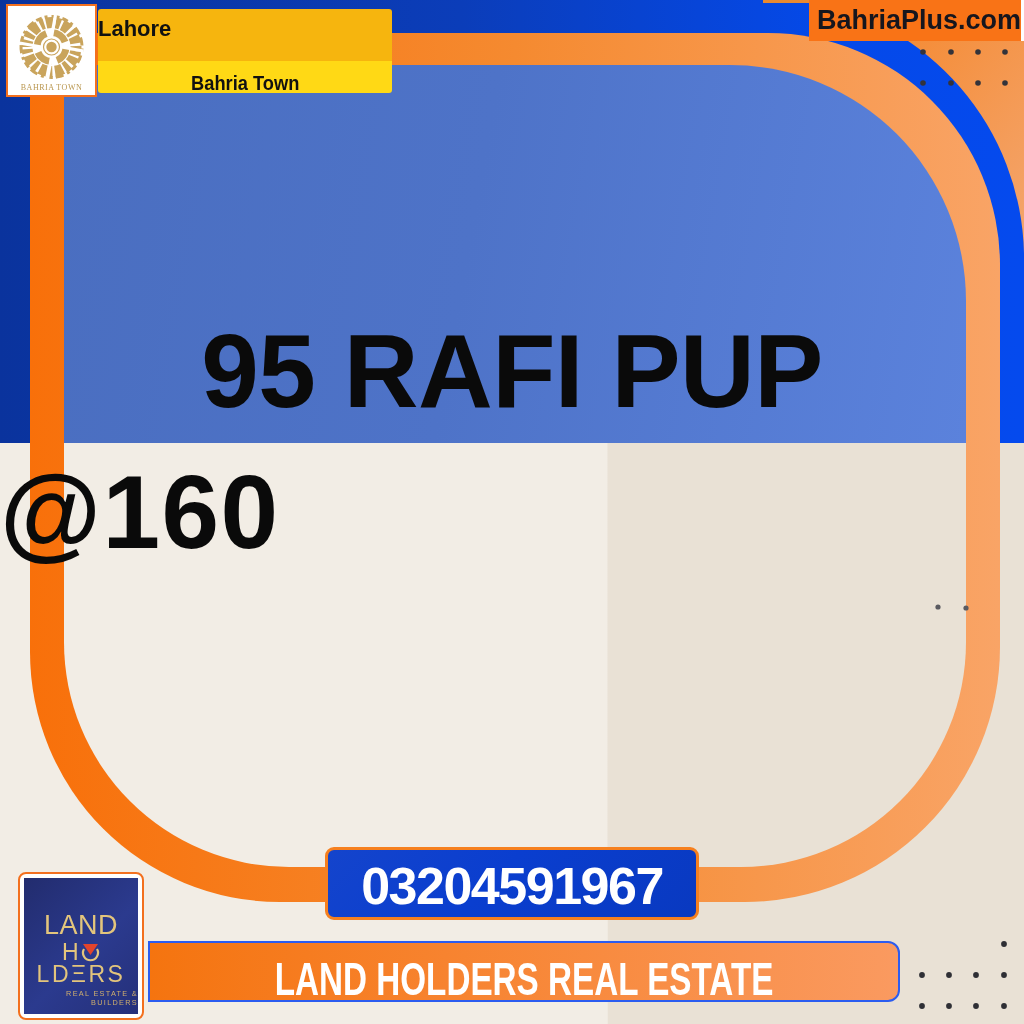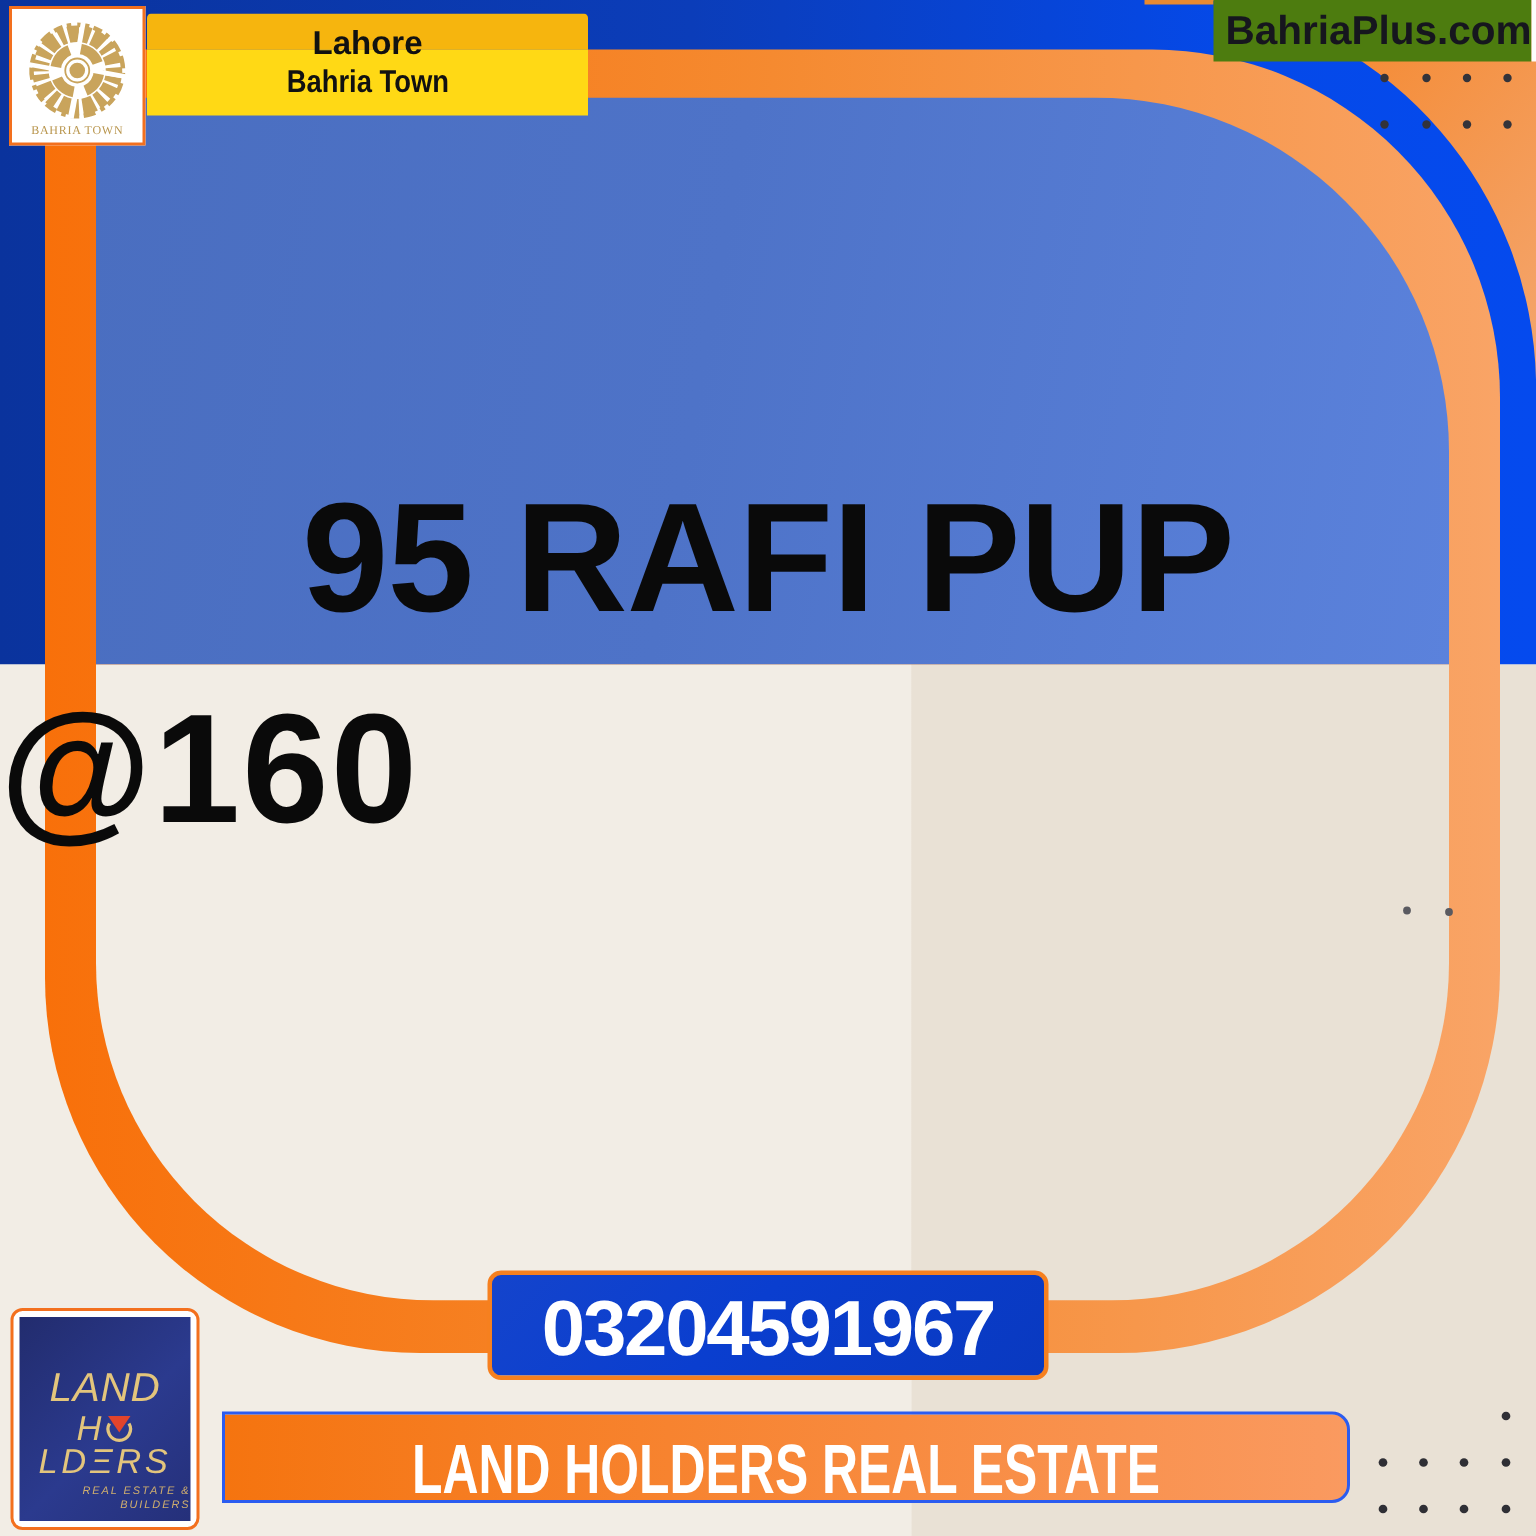--- a/index.html
+++ b/index.html
@@ -40,21 +40,21 @@
 
   <div class="abs" style="left:30px;top:33px;width:970px;height:869px;border-radius:60px 232px 255px 250px;background:linear-gradient(90deg,#f8700a 0%,#f58a30 50%,#f9a466 100%);"></div>
 
   <div class="abs" style="left:64px;top:65px;width:902px;height:802px;border-radius:26px 236px 225px 225px;overflow:hidden;">
 
     <div style="width:100%;height:378px;background:linear-gradient(100deg,#4a6ec0 0%,#4e73c8 45%,#5b82dc 100%);"></div>
 
     <div style="width:100%;height:424px;background:linear-gradient(90deg,#f2ede5 0%,#f2ede5 60.2%,#e9e1d5 60.3%,#e9e1d5 100%);"></div>
   </div>
 
-  <div class="abs" style="left:809px;top:0;width:212px;height:41px;background:#4d7c0f;color:#16161e;font-weight:bold;font-size:27px;line-height:41px;text-align:center;padding-left:8px;box-sizing:border-box;">BahriaPlus.com</div>
+  <div class="abs" style="left:809px;top:0;width:212px;height:41px;background:#f97316;color:#16161e;font-weight:bold;font-size:27px;line-height:41px;text-align:center;padding-left:8px;box-sizing:border-box;">BahriaPlus.com</div>
 
   <div class="abs" style="left:1021px;top:0;width:3px;height:41px;background:#fdfdfd;"></div>
 
   <div class="abs" style="left:6px;top:4px;width:91px;height:93px;box-sizing:border-box;background:#fff;border:2px solid #f3701e;"></div>
 
   <svg class="abs" style="left:8px;top:6px;" width="87" height="89" viewBox="0 0 87 89">
     <g transform="translate(43.5,41)">
       <circle r="5.2" fill="#c9a45c"></circle>
       <circle r="8" fill="none" stroke="#c9a45c" stroke-width="1.2"></circle>
       <g fill="none" stroke="#c9a45c">
@@ -67,36 +67,36 @@
         <line x1="0" y1="10" x2="-4" y2="32"></line>
         <line x1="-10" y1="0" x2="-32" y2="-4"></line>
         <line x1="10" y1="0" x2="32" y2="4"></line>
       </g>
     </g>
     <text x="43.5" y="83.5" text-anchor="middle" font-family="Liberation Serif,serif" font-size="8" letter-spacing="0.5" fill="#b9964e">BAHRIA TOWN</text>
   </svg>
 
   <div class="abs" style="left:98px;top:9px;width:294px;height:84px;border-radius:3px;overflow:hidden;">
 
-    <div style="height:24px;background:#f6b50e;color:#111;font-weight:bold;font-size:22px;line-height:40px;text-align:center;">Lahore</div>
+    <div style="height:52px;background:#f6b50e;color:#111;font-weight:bold;font-size:22px;line-height:40px;text-align:left;">Lahore</div>
 
     <div style="height:44px;background:#ffd915;color:#111;font-weight:bold;font-size:21px;line-height:44px;text-align:center;"><span style="display:inline-block;transform:scaleX(0.87);">Bahria Town</span></div>
   </div>
 
   <div class="abs" style="left:0;top:320px;width:1024px;text-align:center;font-weight:bold;font-size:103.5px;letter-spacing:-0.5px;color:#0a0a0a;line-height:103px;">95 RAFI PUP</div>
 
   <div class="abs" style="left:0;top:461px;width:1024px;text-align:left;font-weight:bold;font-size:103.5px;letter-spacing:1.5px;color:#0a0a0a;line-height:103px;">@160</div>
 
   <div class="abs" style="left:325px;top:847px;width:374px;height:73px;box-sizing:border-box;border:3px solid #f6801f;border-radius:9px;background:linear-gradient(135deg,#1444cc 0%,#0a3ecf 45%,#0939c0 100%);color:#fff;font-weight:bold;font-size:52px;letter-spacing:-1.5px;text-align:center;line-height:72px;">03204591967</div>
 
   <div class="abs" style="left:148px;top:941px;width:752px;height:61px;box-sizing:border-box;border:2px solid #2b5cf0;border-radius:0 12px 12px 0;background:linear-gradient(90deg,#f5740f 0%,#fa9a60 100%);overflow:hidden;">
     <div style="width:100%;height:100%;color:#fff;font-weight:bold;font-size:46.5px;line-height:73px;text-align:center;transform:scaleX(0.715);">LAND HOLDERS REAL ESTATE</div>
   </div>
 
-  <div class="abs" style="left:7px;top:872px;width:126px;height:148px;box-sizing:border-box;border:2px solid #f3701e;border-radius:8px;background:#fff;padding:4px;font-style:italic;">
+  <div class="abs" style="left:18px;top:872px;width:126px;height:148px;box-sizing:border-box;border:2px solid #f3701e;border-radius:8px;background:#fff;padding:4px;">
 
     <div style="width:100%;height:100%;box-sizing:border-box;background:linear-gradient(135deg,#222c6e 0%,#2b3a8e 55%,#25307a 100%);text-align:center;overflow:hidden;">
 
       <div style="margin-top:35px;color:#e3c57c;font-size:27px;letter-spacing:0.5px;line-height:25px;">LAND</div>
 
       <div style="margin-top:3px;color:#e3c57c;font-size:23px;letter-spacing:2.5px;line-height:22px;">H<svg width="19" height="20" viewBox="0 0 19 20" style="vertical-align:-3px;">
             <path d="M2 1 L17 1 L9.5 12 Z" fill="#e2442c"></path>
             <path d="M3 6 A 7.5 7.5 0 1 0 16 6" fill="none" stroke="#e3c57c" stroke-width="2.2"></path>
           </svg>LDΞRS</div>
 

